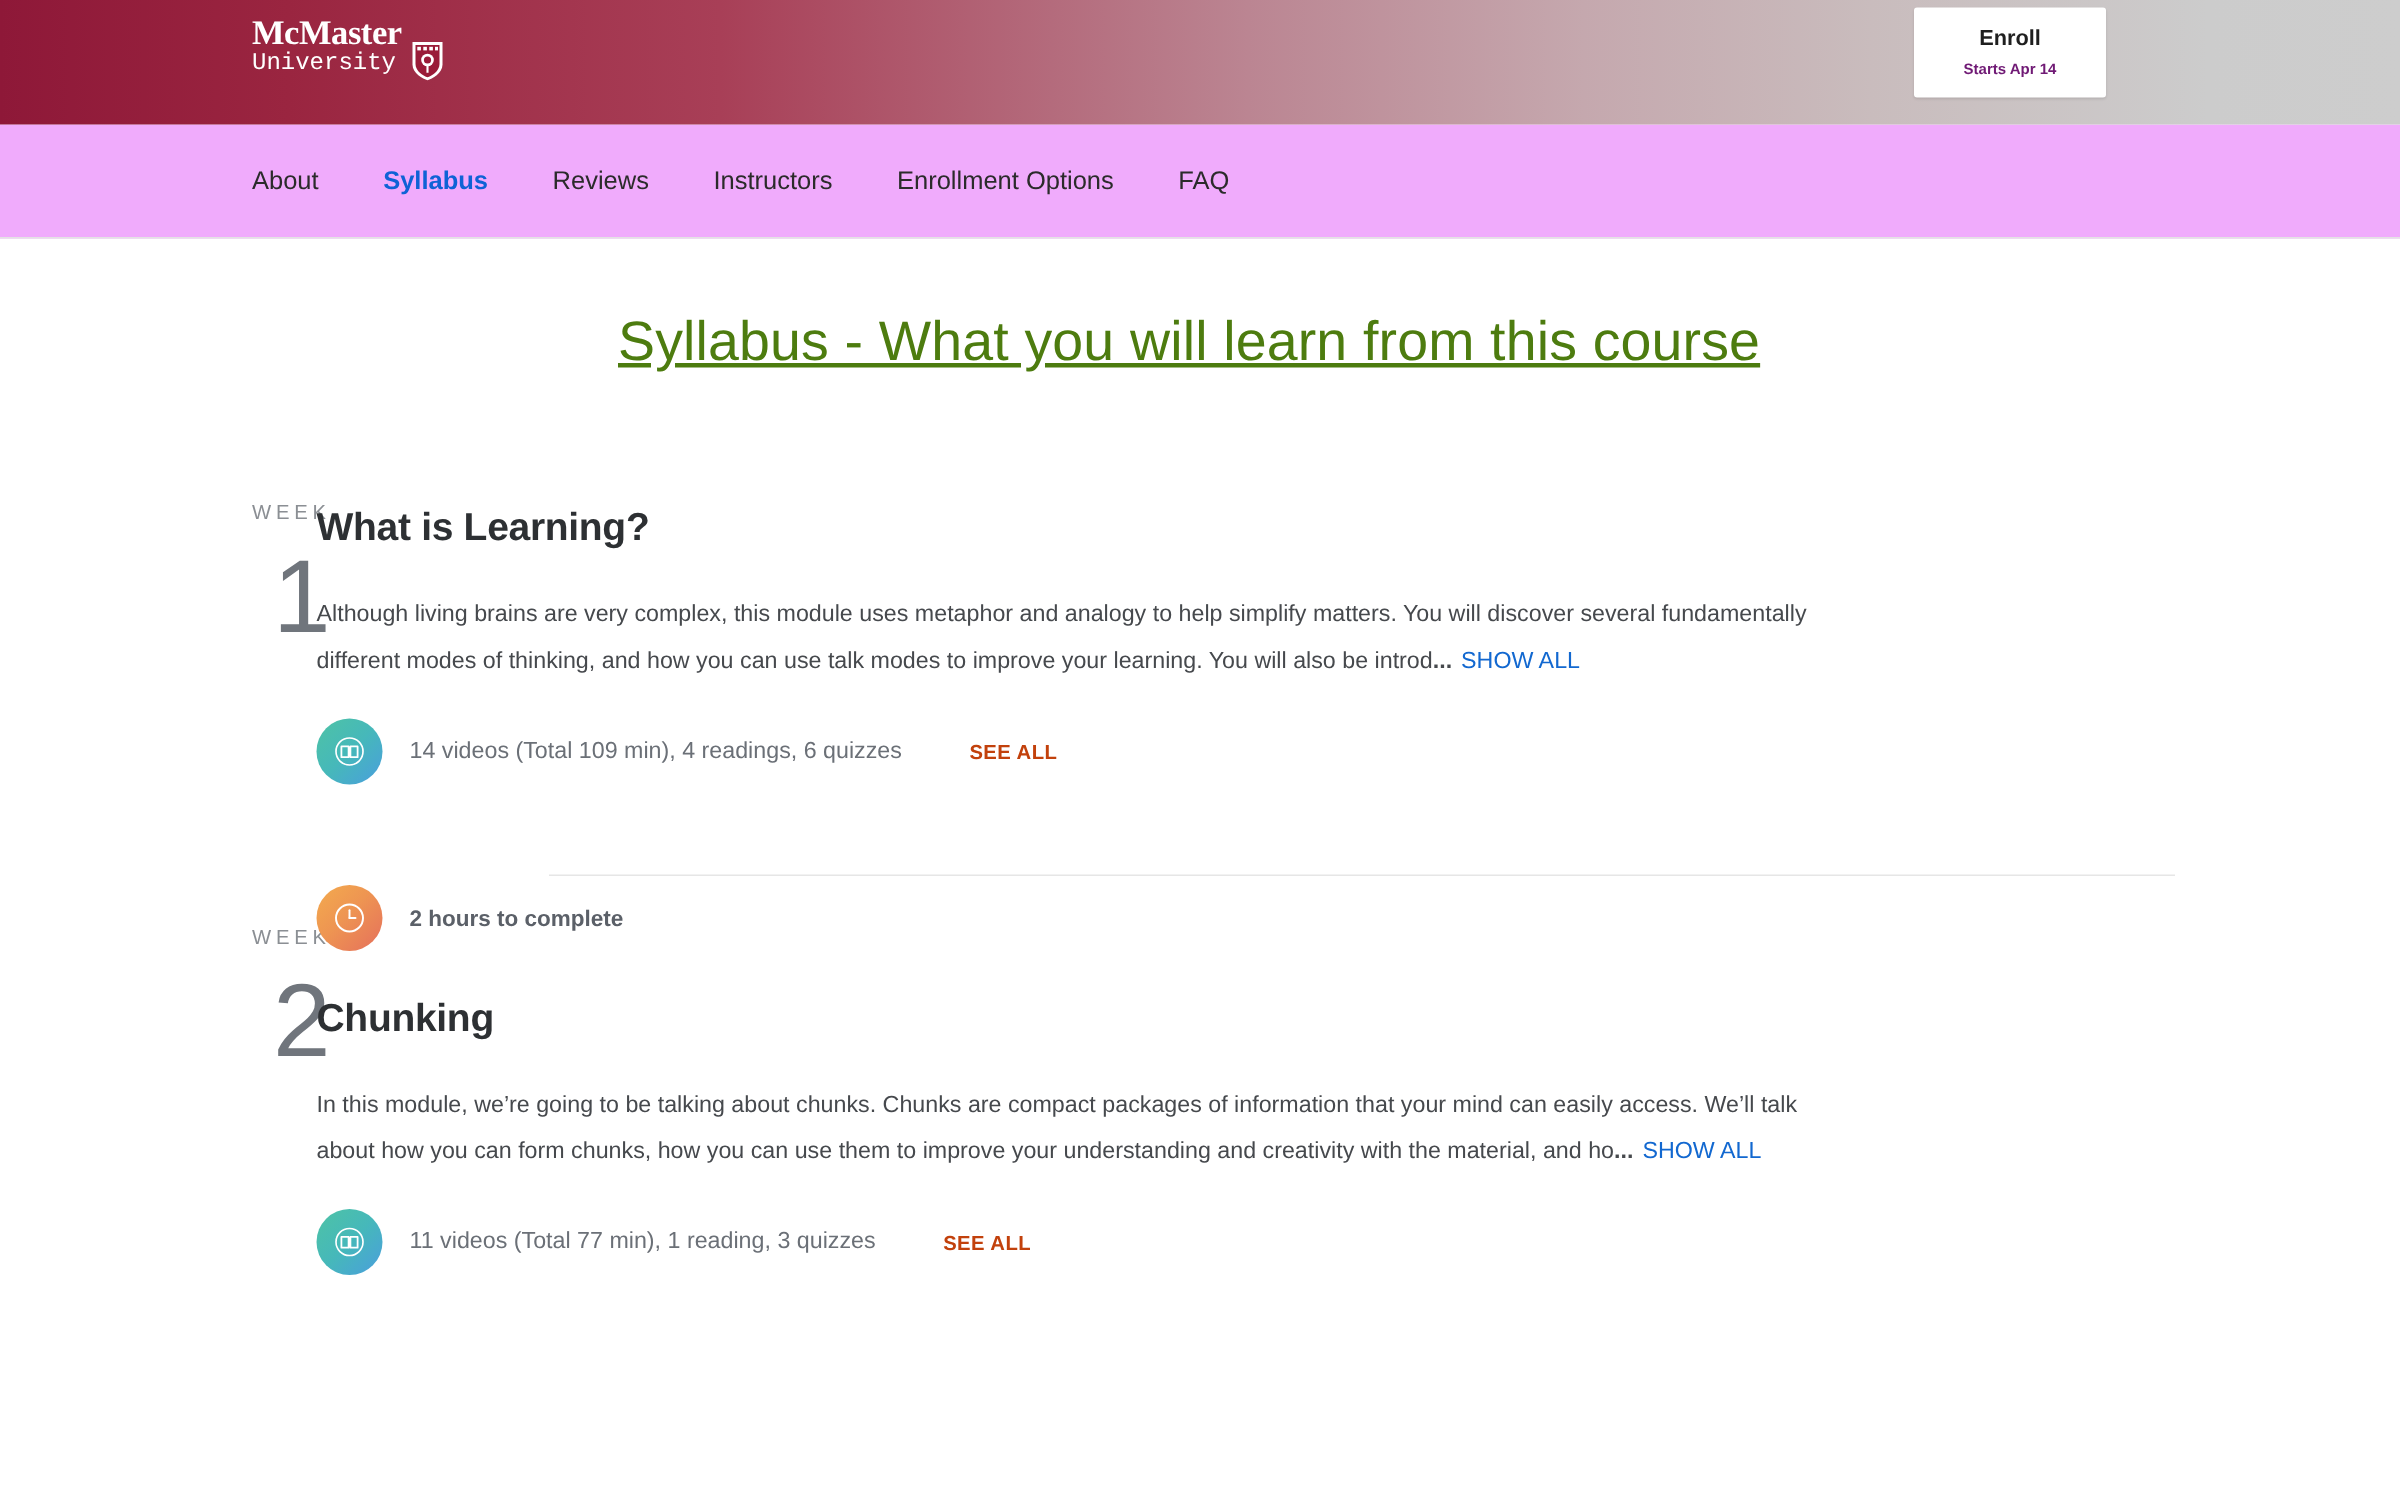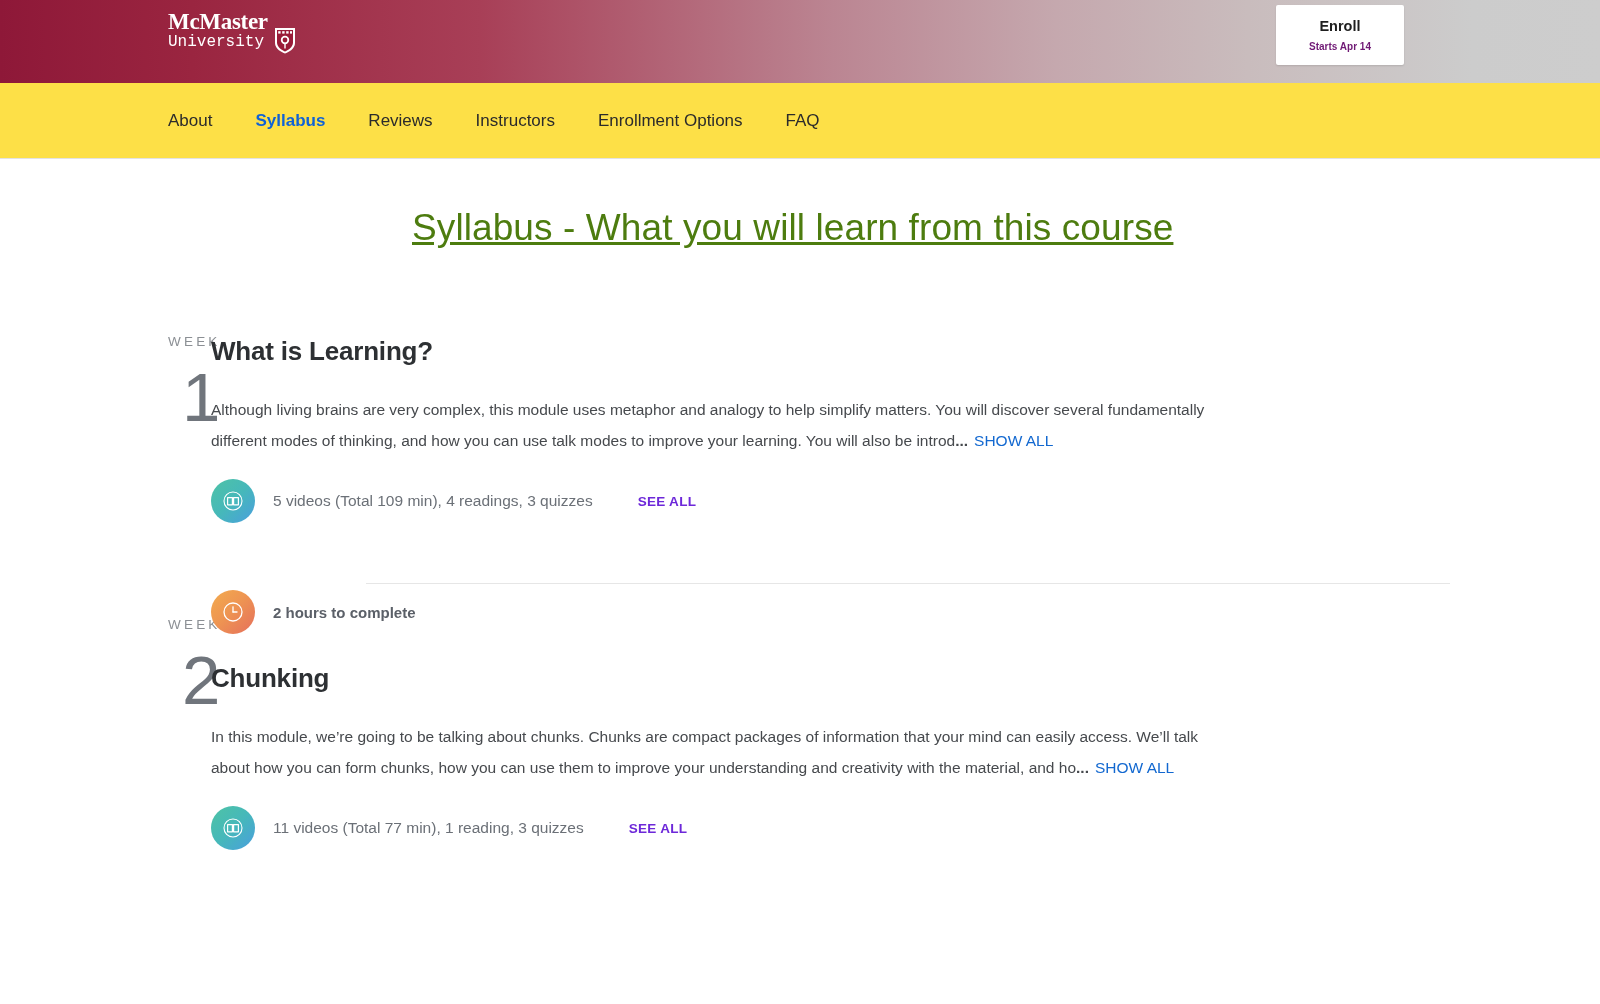--- a/index.html
+++ b/index.html
@@ -89,21 +89,21 @@
     font-size: 10px;
     font-weight: 700;
     color: #701a75;
     text-align: center;
   }
 
   
   .navbar {
     height: 76px;
     width: 100%;
-    background: #fde047;
+    background: #f0abfc;
     border-bottom: 1px solid #e3e3e3;
     display: flex;
     align-items: center;
     padding-left: 168px;
   }
   .nav-item {
     font-size: 17px;
     color: #2b2b2b;
     margin-right: 43px;
     cursor: pointer;
@@ -219,21 +219,21 @@
     display: flex;
     align-items: center;
     gap: 18px;
     margin-top: 23px;
   }
   .content-text {
     font-size: 15.5px;
     color: #6b7077;
   }
   .see-all {
-    color: #6d28d9;
+    color: #c2410c;
     font-size: 13.5px;
     font-weight: 700;
     letter-spacing: 0.3px;
     text-decoration: none;
     cursor: pointer;
     margin-left: 27px;
   }
 
   .divider {
     margin-left: 366px;
@@ -303,21 +303,21 @@
 
     <div class="content-row">
       <span class="circle-icon book">
         <svg width="22" height="22" viewBox="0 0 22 22">
           <circle cx="11" cy="11" r="9" fill="none" stroke="#ffffff" stroke-width="1.1"></circle>
           <path d="M5.6 7.6 H10.4 V14.8 H5.6 Z" fill="none" stroke="#ffffff" stroke-width="1.2" stroke-linejoin="round"></path>
           <path d="M11.6 7.6 H16.4 V14.8 H11.6 Z" fill="none" stroke="#ffffff" stroke-width="1.2" stroke-linejoin="round"></path>
           <line x1="11" y1="7.6" x2="11" y2="14.8" stroke="#ffffff" stroke-width="1.2"></line>
         </svg>
       </span>
-      <span class="content-text">5 videos (Total 109 min), 4 readings, 3 quizzes</span>
+      <span class="content-text">14 videos (Total 109 min), 4 readings, 6 quizzes</span>
       <a class="see-all">SEE ALL</a>
     </div>
 
   </div>
 </section>
 
 <div class="divider"></div>
 
 <section class="week-section second">
   <div class="week-col">

